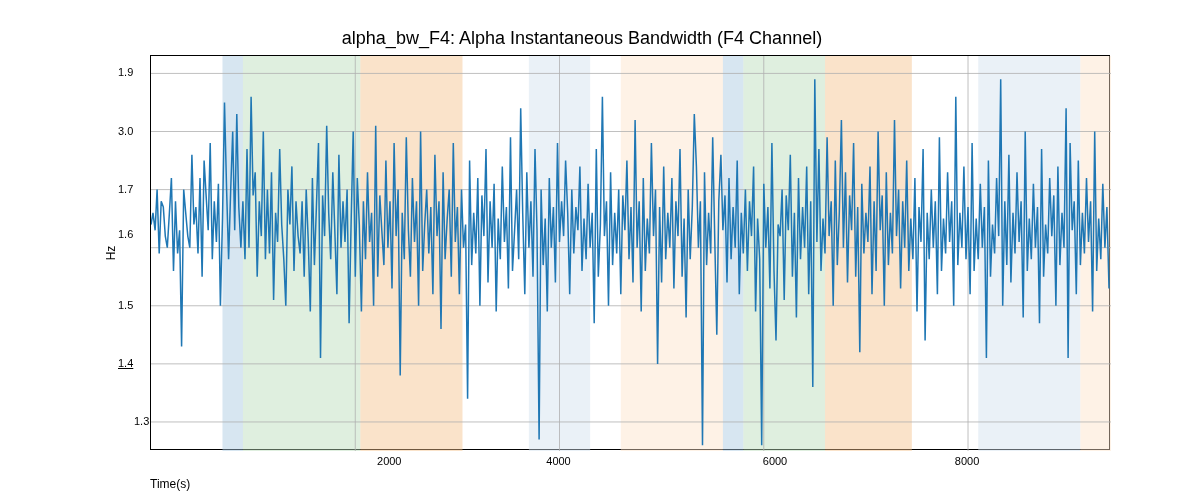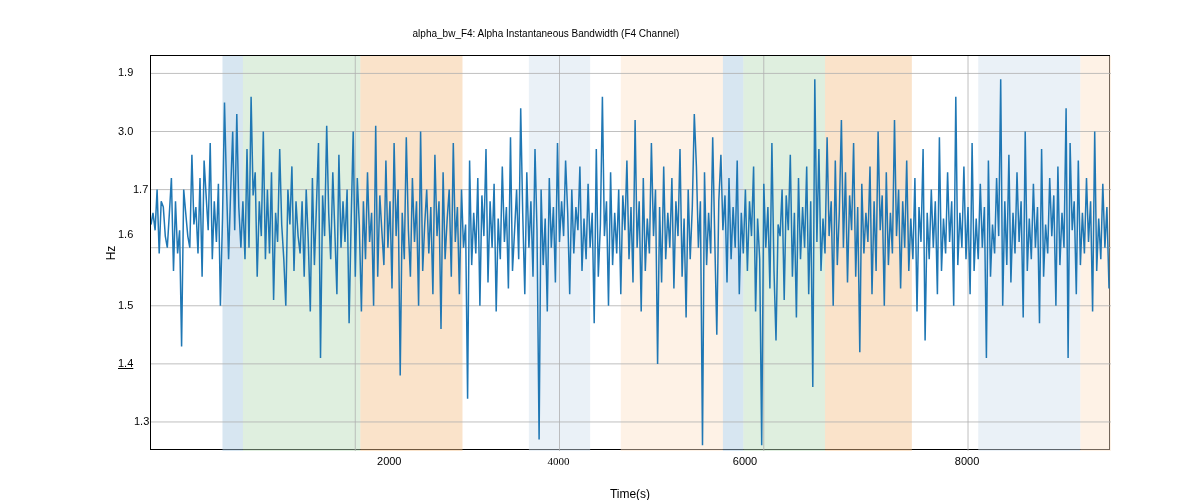--- a/index.html
+++ b/index.html
@@ -17,41 +17,41 @@
     top: 55px;
     width: 960px;
     height: 395px;
   }
   .title {
     position: absolute;
     top: 28px;
     left: 0;
     width: 1092px;
     text-align: center;
-    font-size: 10px;
+    font-size: 18px;
     color: #000;
+    padding-left: 36px;
   }
   .plot-area {
     position: absolute;
     left: 0;
     top: 0;
     width: 960px;
     height: 395px;
     border: 1px solid #000;
     box-sizing: border-box;
   }
   .xlabel {
     position: absolute;
     left: 0;
     top: 422px;
     width: 960px;
-    text-align: center;
+    text-align: left;
     font-size: 12px;
     color: #000;
-    margin-top: 10px;
   }
   .ylabel {
     position: absolute;
     left: -45px;
     top: 0;
     height: 395px;
     width: 12px;
     display: flex;
     align-items: center;
     justify-content: center;
@@ -129,26 +129,26 @@
     </svg>
   </div>
 
   <div class="xlabel">Time(s)</div>
   <div class="ylabel">
       <span>Hz</span>
     </div>
 
   <div id="ticks-x">
       <div class="tick-x" style="left: 204.255px; margin-left: 35px;">2000</div>
-      <div class="tick-x" style="left: 408.511px; font-family: Liberation Serif, serif;">4000</div>
-      <div class="tick-x" style="left: 595px;">6000</div>
+      <div class="tick-x" style="left: 408.511px;">4000</div>
+      <div class="tick-x" style="left: 625px;">6000</div>
       <div class="tick-x" style="left: 817.021px;">8000</div>
     </div>
   <div id="ticks-y">
       <div class="tick-y" style="top: 365.956px; margin-left: 16px;">1.3</div>
       <div class="tick-y" style="top: 307.868px; text-decoration: underline;">1.4</div>
       <div class="tick-y" style="top: 249.779px;">1.5</div>
       <div class="tick-y" style="top: 179px;">1.6</div>
-      <div class="tick-y" style="top: 133.603px; margin-left: 15px;">1.7</div>
+      <div class="tick-y" style="top: 133.603px;">1.7</div>
       <div class="tick-y" style="top: 75.5147px;">3.0</div>
       <div class="tick-y" style="top: 17.4265px;">1.9</div>
     </div>
 </div>
 
 </body></html>

